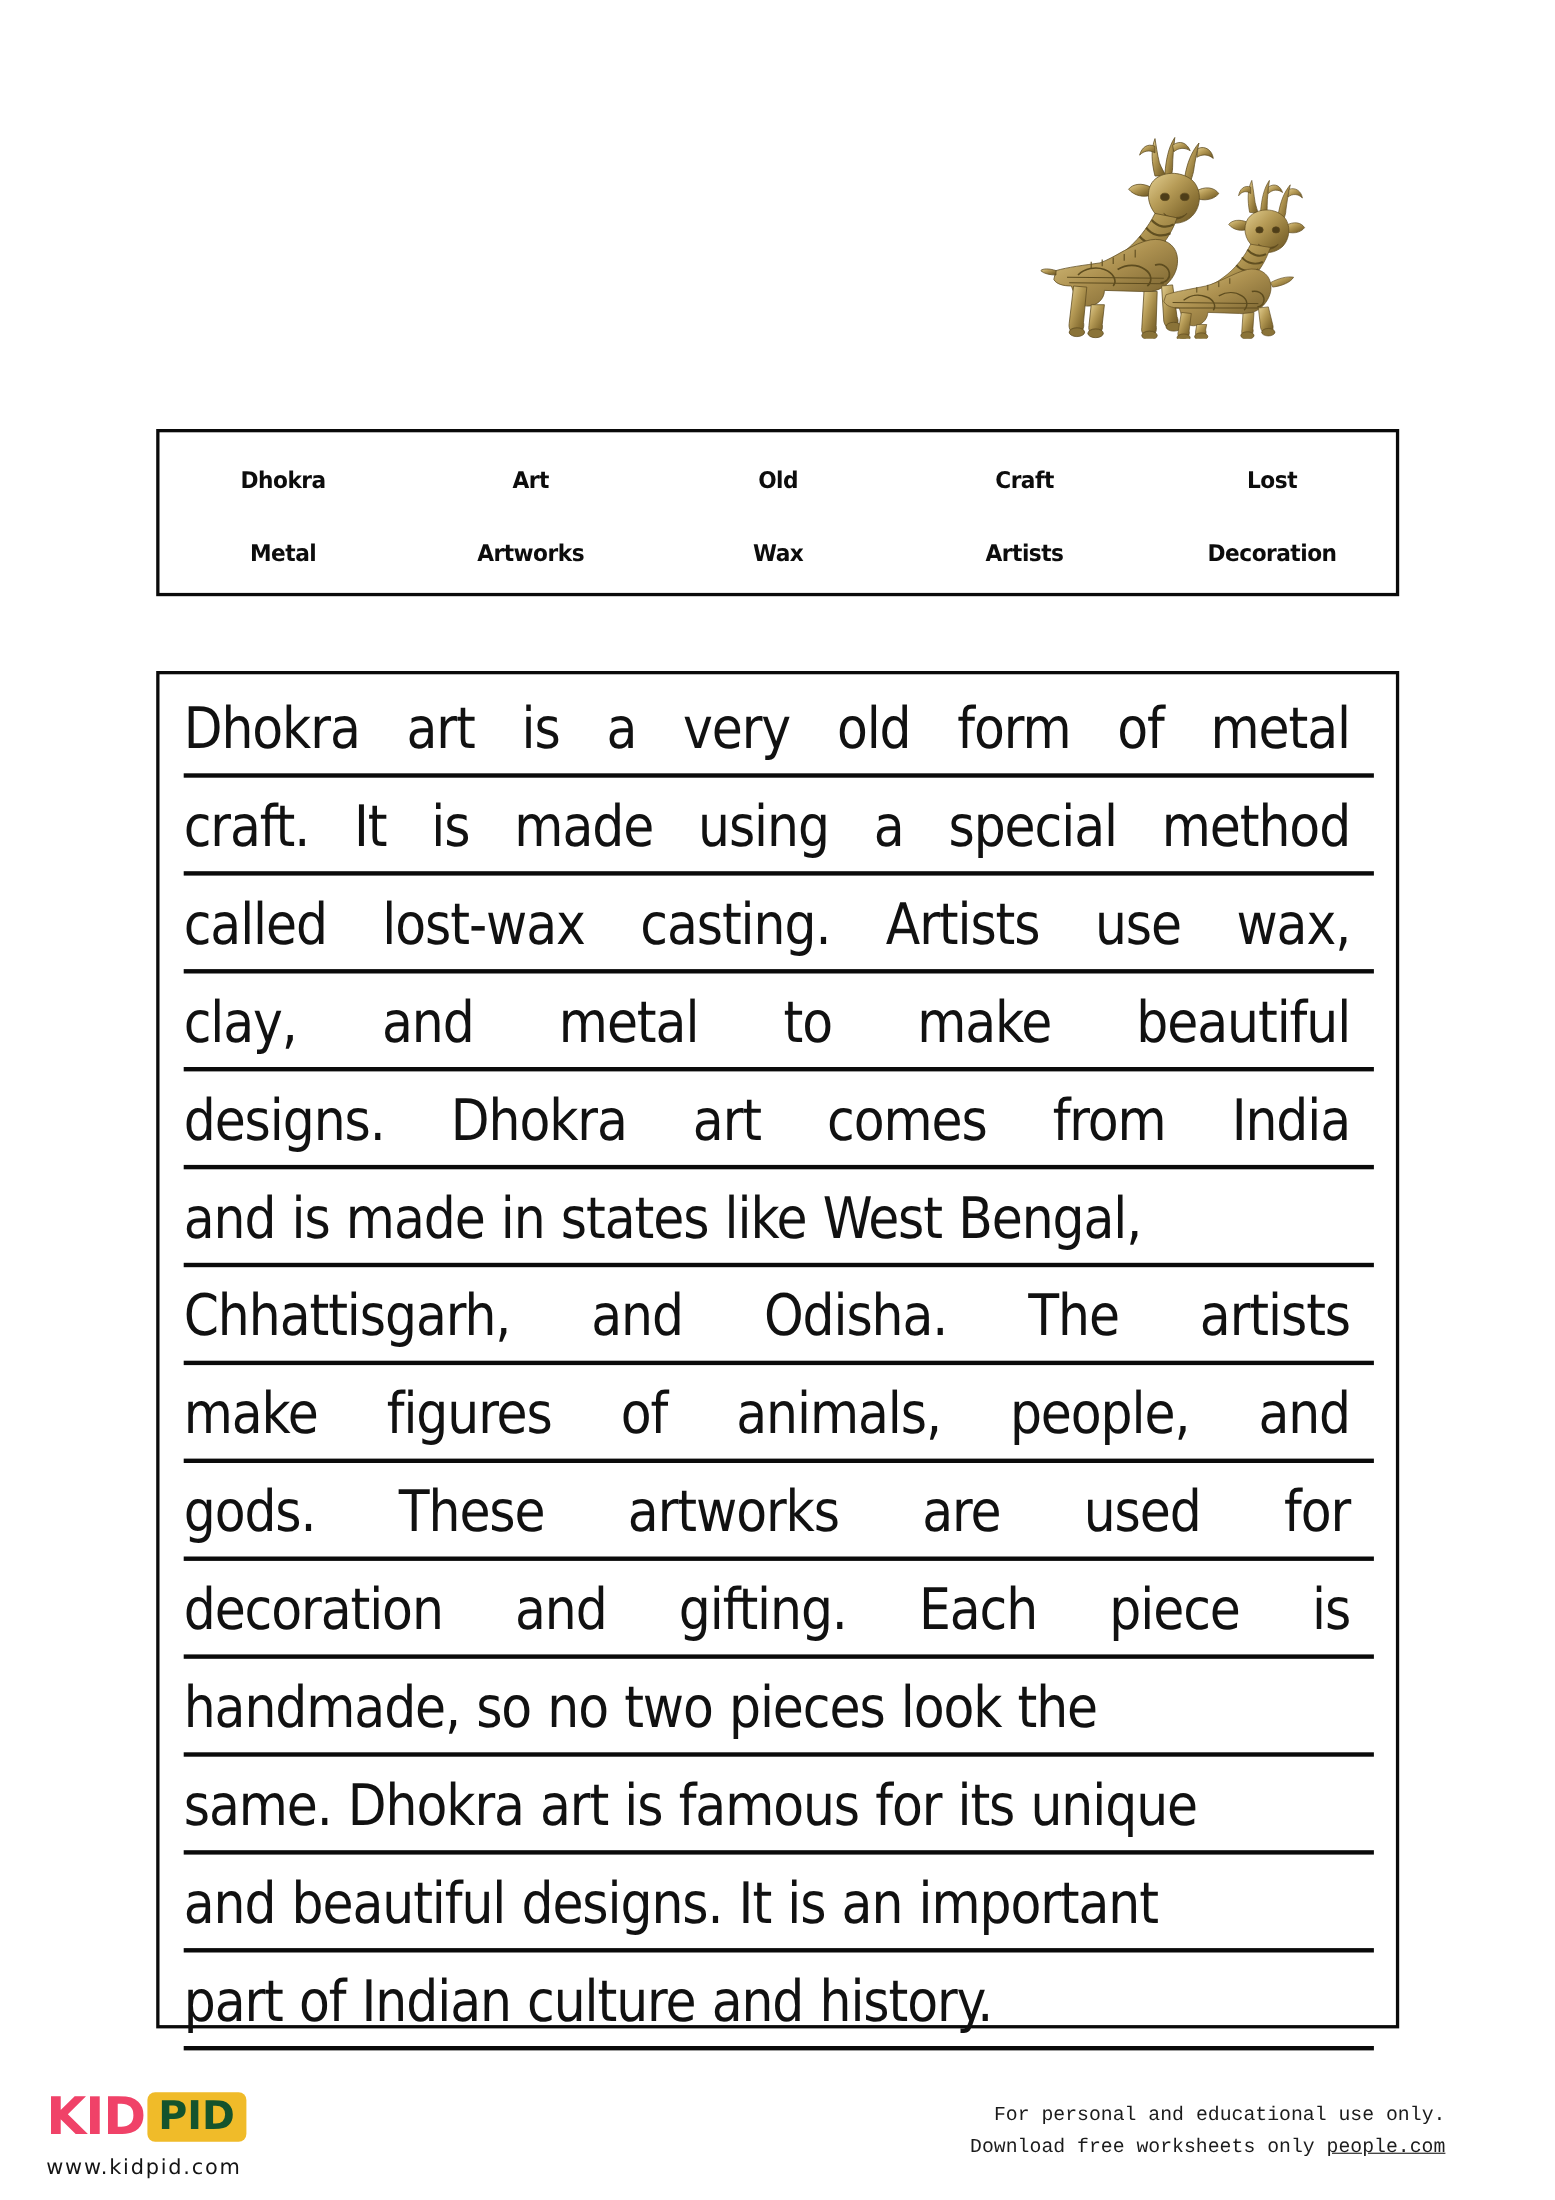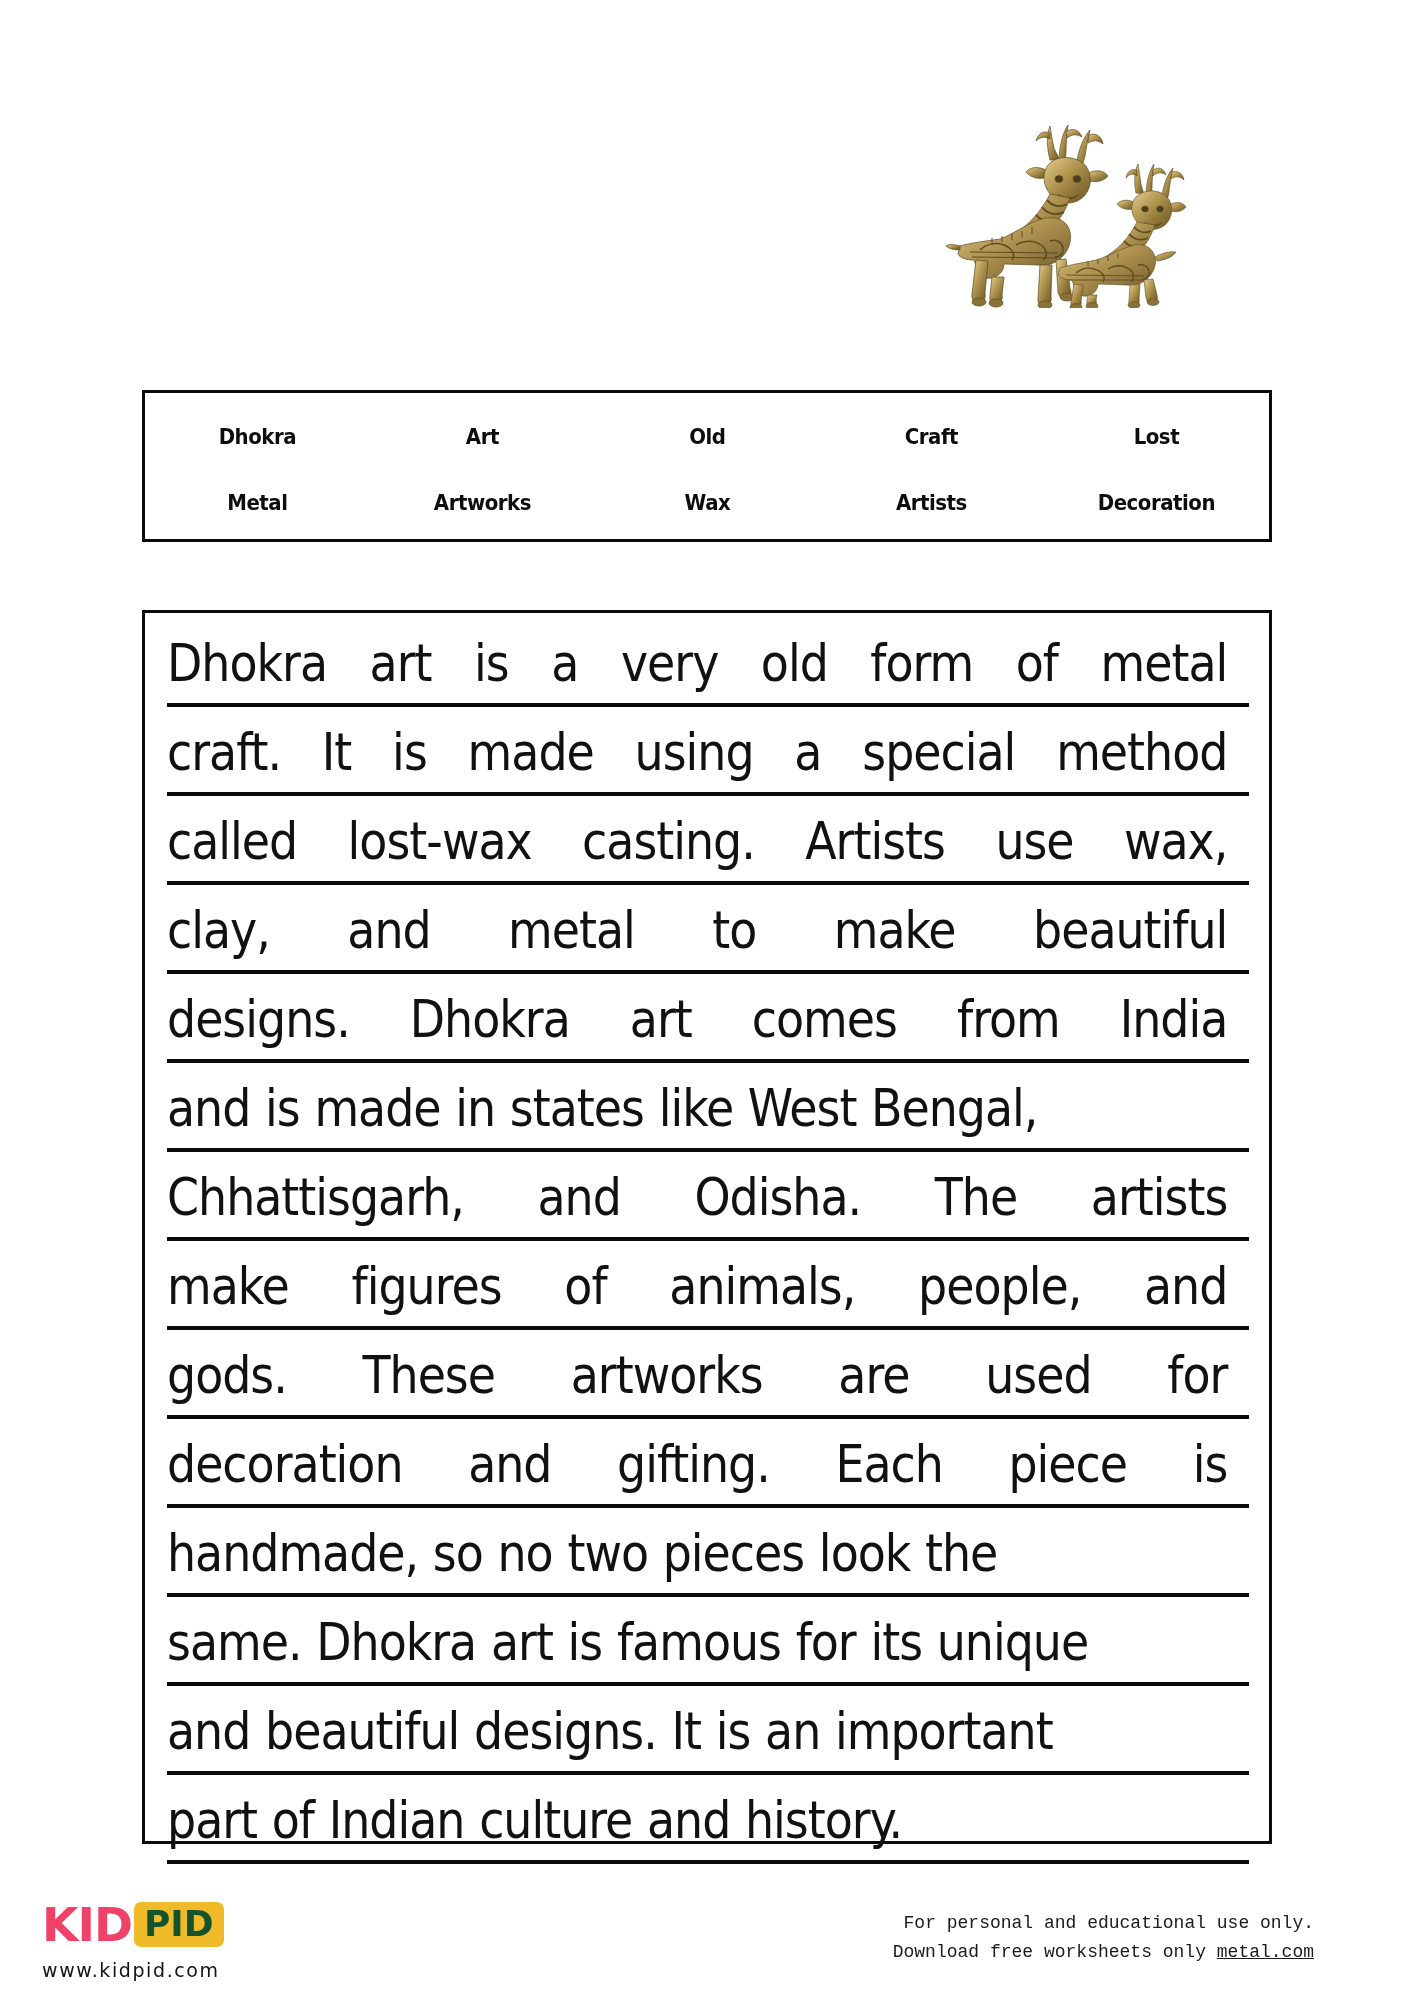--- a/index.html
+++ b/index.html
@@ -511,16 +511,16 @@
     <div class="logo-mark">
       <span class="logo-kid">KID</span>
       <span class="logo-pid">PID</span>
     </div>
     <div class="logo-url">www.kidpid.com</div>
   </div>
 
   <div class="footer-notice">
     <div>For personal and educational use only.</div>
     <div>
-      <span>Download free worksheets only </span><span class="u">metal.com</span>
+      <span>Download free worksheets only </span><span class="u">people.com</span>
     </div>
   </div>
 </div>
 
 </body></html>

